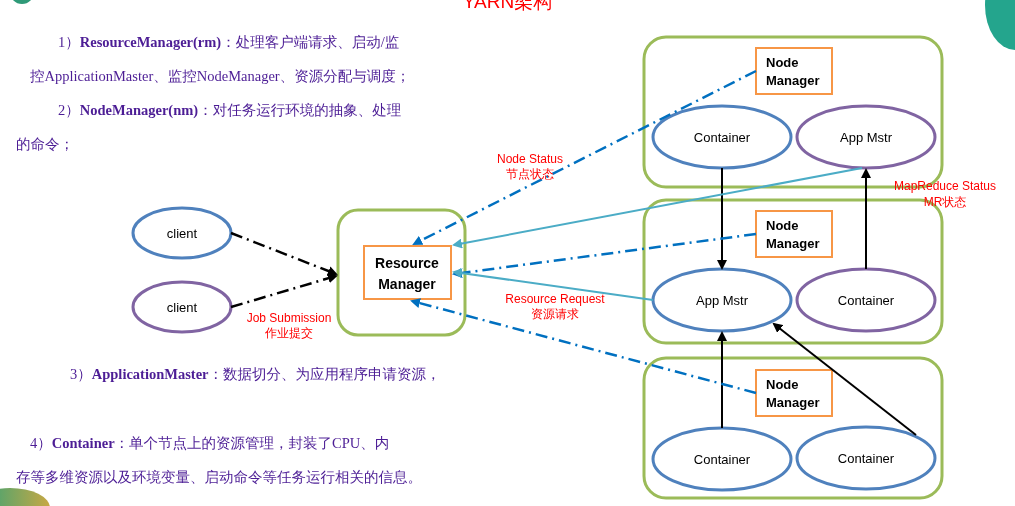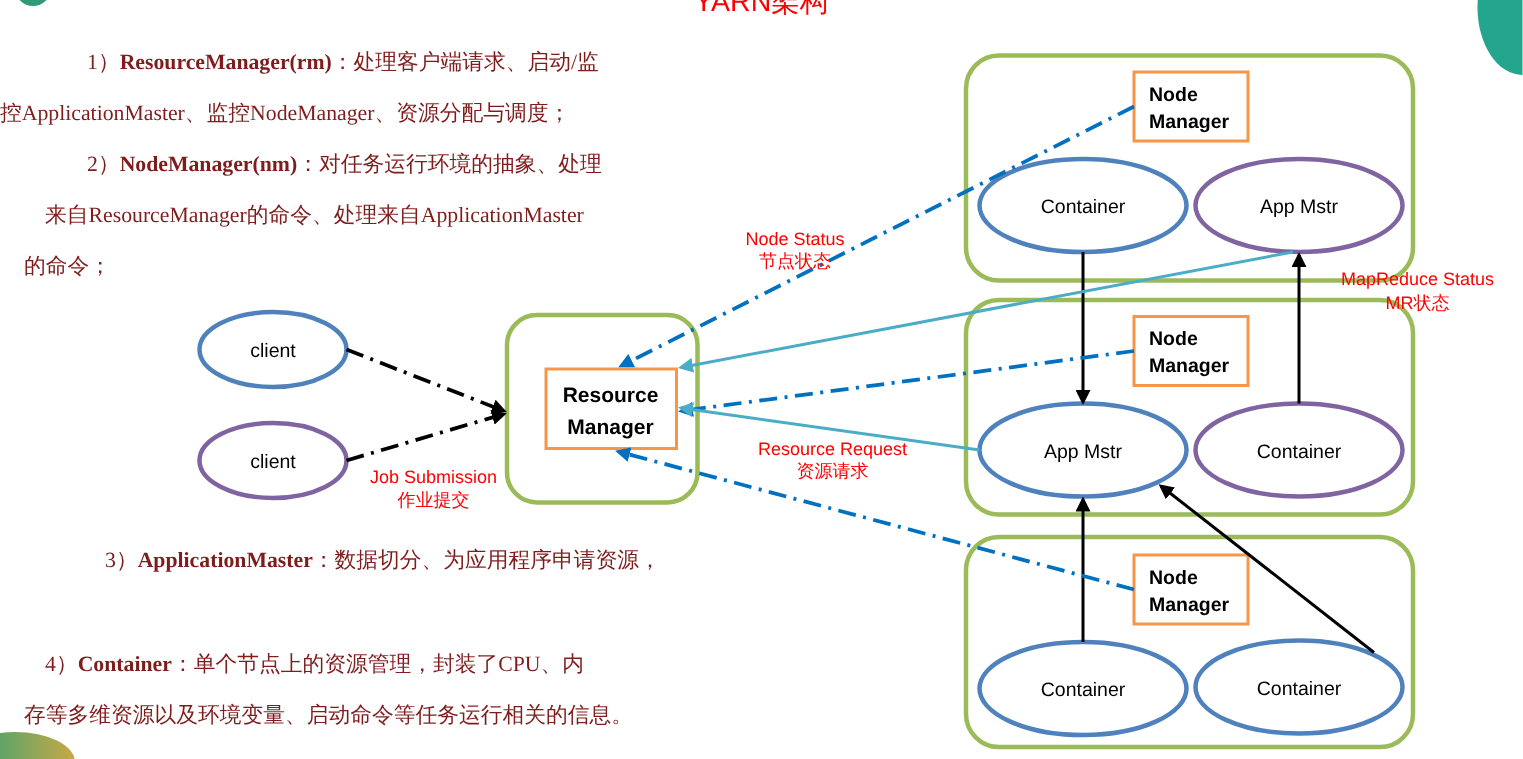--- a/index.html
+++ b/index.html
@@ -1,21 +1,21 @@
 <!DOCTYPE html>
 <html><head>
 <meta charset="utf-8">
 <style>
   html, body { margin:0; padding:0; background:#ffffff; }
   body { width:1015px; height:506px; position:relative; overflow:hidden; font-family:"Liberation Serif", serif; }
   .title { position:absolute; left:0; width:1015px; top:-9px; text-align:center; color:#ff0000; font-family:"Liberation Sans", sans-serif; font-size:19px; line-height:22px; }
   .deco-tl { position:absolute; left:10px; top:-20px; width:24px; height:24px; border-radius:50%; background:#2f9a78; }
   .deco-tr { position:absolute; right:-30px; top:-40px; width:60px; height:90px; border-radius:50%; background:#24a58d; }
   .deco-bl { position:absolute; left:-30px; bottom:-22px; width:80px; height:40px; border-radius:50%; background:linear-gradient(90deg,#23a27e,#c8a844); }
-  .para { position:absolute; left:0; font-size:14.5px; color:#7f1d1d; line-height:34px; }
+  .para { position:absolute; left:0; font-size:14.5px; color:#4c1d95; line-height:34px; }
   .para b { font-weight:bold; }
   .p1 { top:25px; width:452px; }
   .p2 { top:93px; width:452px; }
   .p3 { top:357px; width:452px;margin-left:40px; }
   .p4 { top:426px; width:452px; }
   .indent { display:inline-block; width:58px; }
   .indent2 { display:inline-block; width:30px; }
   svg#diagram { position:absolute; left:0; top:0; }
   .lbl { font-family:"Liberation Sans", sans-serif; }
 </style>
@@ -23,26 +23,25 @@
 <body>
 
 <div class="deco-tl"></div>
 <div class="deco-tr"></div>
 <div class="deco-bl"></div>
 
 <div class="title">YARN架构</div>
 
 <div class="para p1">
   <div><span class="indent"></span><span>1）</span><b>ResourceManager(rm)</b><span>：</span><span>处理客户端请求、启动/监</span></div>
-  <div style=""><span>控ApplicationMaster、监控NodeManager、资源分配与调度；</span></div>
+  <div style="padding-left:30px"><span>控ApplicationMaster、监控NodeManager、资源分配与调度；</span></div>
 </div>
 
 <div class="para p2">
   <div><span class="indent"></span><span>2）</span><b>NodeManager(nm)</b><span>：</span><span>对任务运行环境的抽象、处理</span></div>
-  <div style="padding-left:30px"><span>来自ResourceManager的命令、处理来自ApplicationMaster</span></div>
   <div style="padding-left:16px"><span>的命令；</span></div>
 </div>
 
 <div class="para p3">
   <div><span class="indent2"></span><span>3）</span><b>ApplicationMaster</b><span>：</span><span>数据切分、为应用程序申请资源，</span></div>
 </div>
 
 <div class="para p4">
   <div><span class="indent2"></span><span>4）</span><b>Container</b><span>：</span><span>单个节点上的资源管理，封装了CPU、内</span></div>
   <div style="padding-left:16px"><span>存等多维资源以及环境变量、启动命令等任务运行相关的信息。</span></div>

